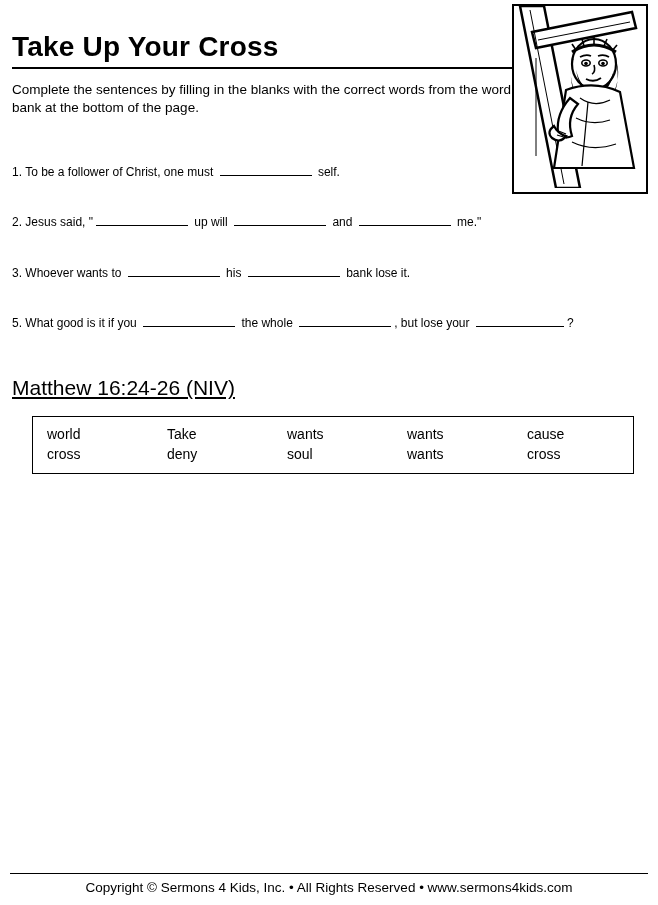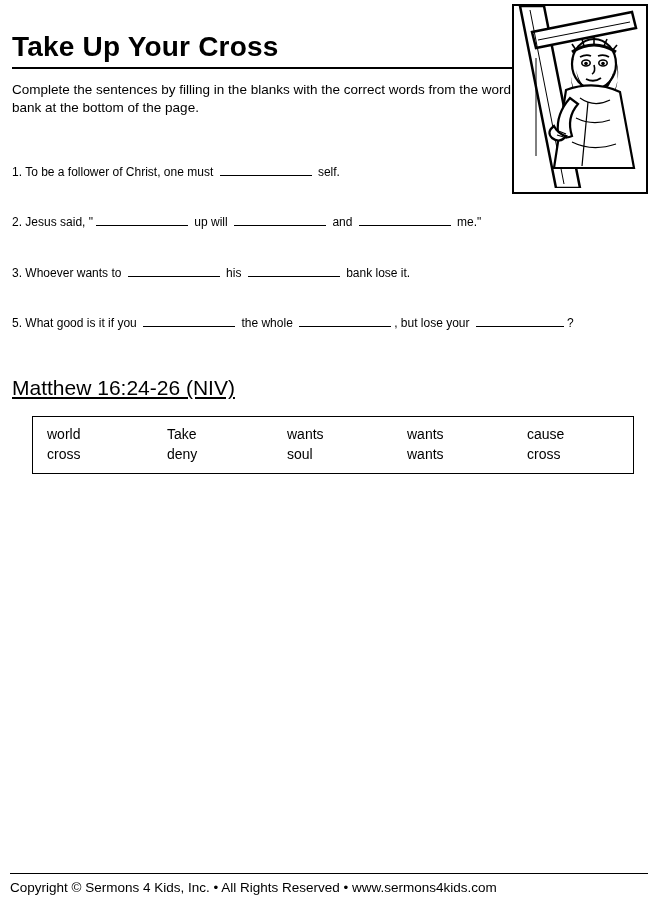--- a/index.html
+++ b/index.html
@@ -120,21 +120,21 @@
     bottom: 10px;
     padding: 0 10px;
   }
   .footer-rule {
     width: 100%;
     height: 1.5px;
     background: #000;
     margin-bottom: 6px;
   }
   .footer-text {
-    text-align: left;
+    text-align: center;
     font-size: 13.5px;
   }
 </style>
 </head>
 <body>
 
 <div class="page">
 
   <div class="header">
     <h1 class="title">Take Up Your Cross</h1>

